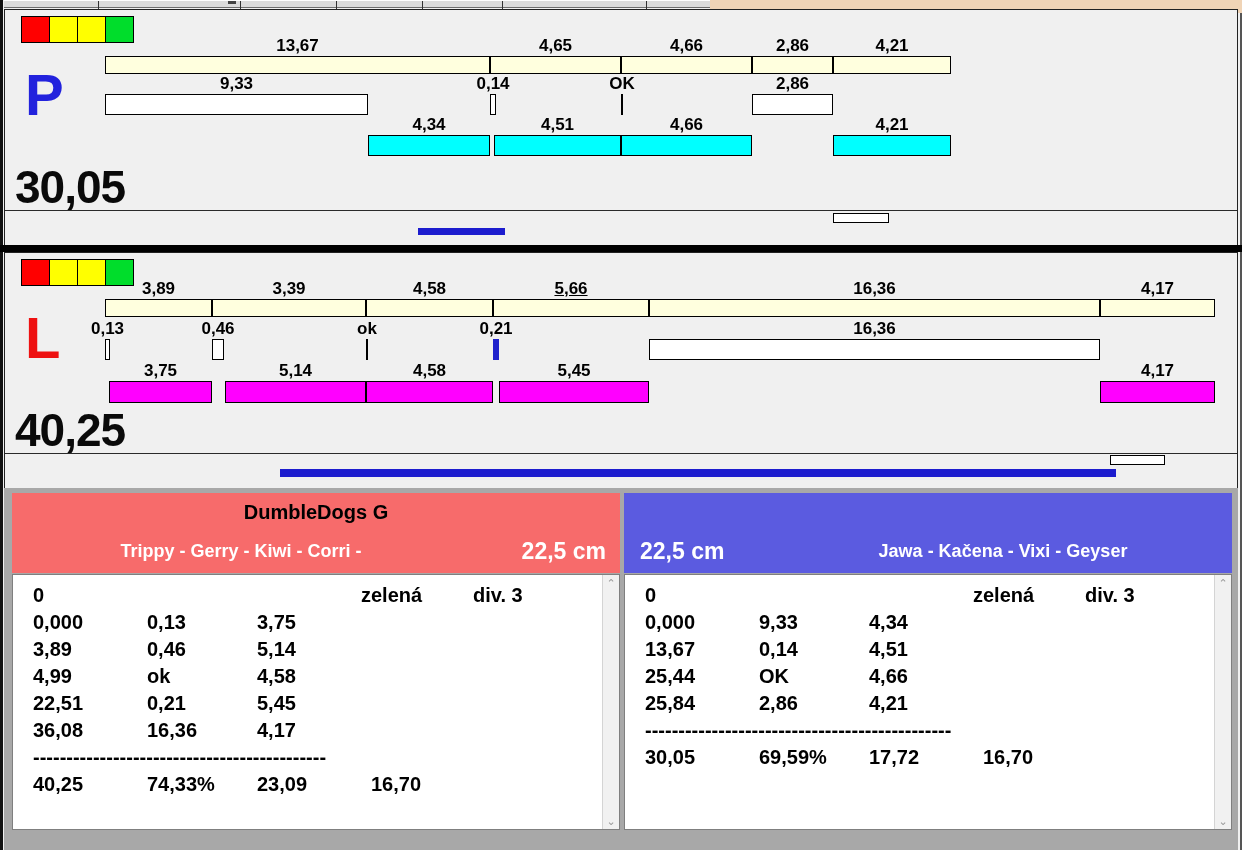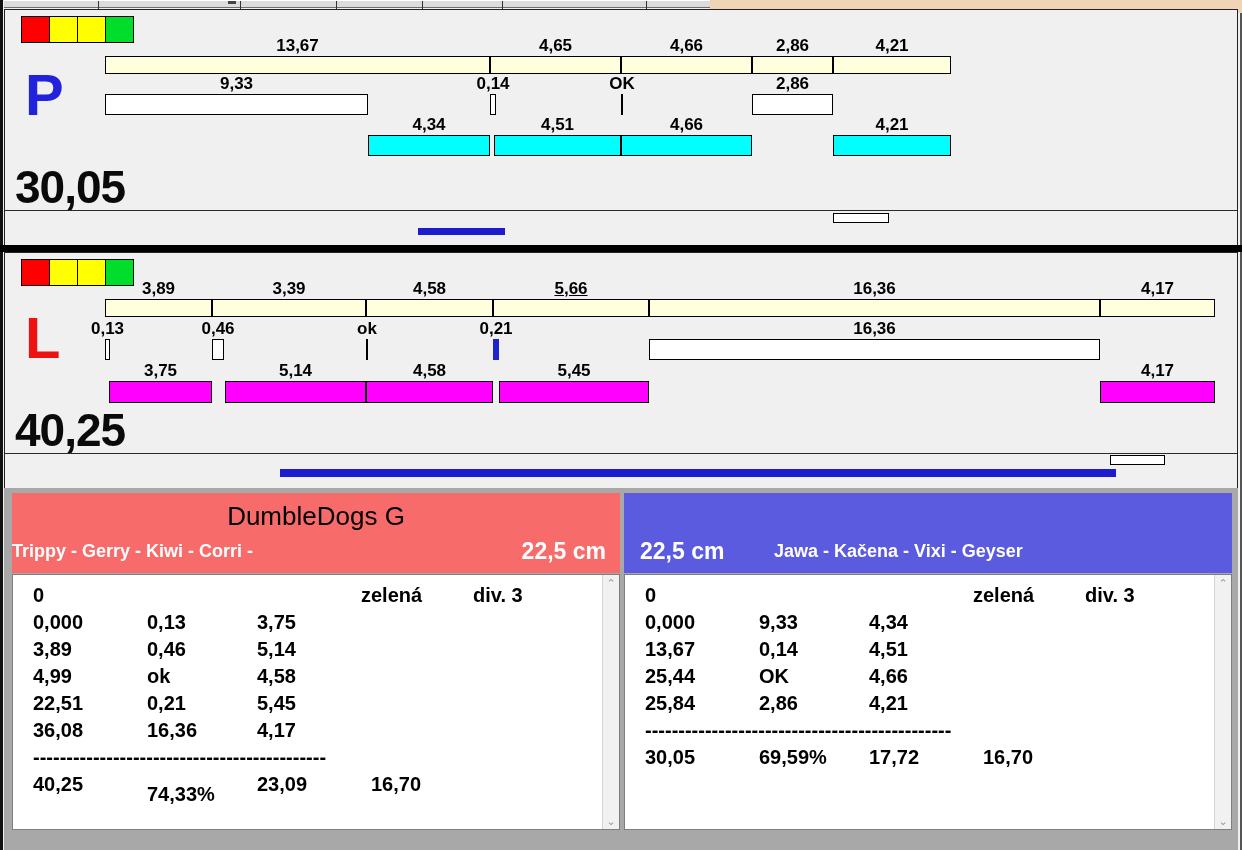--- a/index.html
+++ b/index.html
@@ -29,23 +29,23 @@
   .bar.blue{background:#2022CC;border:none;}
   .bar.dogP{background:#00FFFF;}
   .bar.dogL{background:#FF00FF;}
   .bar.progress{background:#1C1CCE;border:none;}
   .bar.marker{background:#FFFFFF;}
   .hline{position:absolute;left:0;right:0;top:200px;height:1px;background:#2A2A2A;}
   .divider-thick{position:absolute;left:0;top:245px;width:1242px;height:7px;background:#000;}
   
   .bottom{position:absolute;left:4px;top:488px;width:1234px;height:362px;background:#A8A8A8;}
   .team-header{position:absolute;top:5px;height:80px;}
-  .team-name{position:absolute;left:0;right:0;top:8px;text-align:center;font-weight:400;
-             font-size:26px;color:#000;}
-  .team-dogs{position:absolute;left:0;right:0;top:48px;font-weight:bold;
+  .team-name{position:absolute;left:0;right:0;top:8px;text-align:center;font-weight:700;
+             font-size:20px;color:#000;}
+  .team-dogs{position:absolute;left:0;right:0;top:48px;text-align:center;font-weight:bold;
              font-size:18px;color:#FFF;}
   .team-height{position:absolute;top:45px;font-weight:bold;font-size:23px;color:#FFF;}
   .pane{position:absolute;top:86px;height:256px;background:#FFF;border:1px solid #7F7F7F;
         box-sizing:border-box;overflow:hidden;}
   .cell{position:absolute;font-weight:bold;font-size:20px;color:#000;white-space:pre;line-height:1;}
   .scrollbar{position:absolute;right:0;top:0;width:17px;height:100%;background:#F1F1F1;
              border-left:1px solid #D4D4D4;box-sizing:border-box;}
   .scroll-arrow{position:absolute;left:0;width:100%;text-align:center;font-size:11px;color:#9A9A9A;
                 line-height:14px;}
   .datetime{position:absolute;left:490px;top:4px;width:262px;height:41px;background:#FFF;
@@ -186,21 +186,21 @@
           <div class="cell" style="left: 134px; top: 91px;">ok</div>
           <div class="cell" style="left: 244px; top: 91px;">4,58</div>
           <div class="cell" style="left: 20px; top: 118px;">22,51</div>
           <div class="cell" style="left: 134px; top: 118px;">0,21</div>
           <div class="cell" style="left: 244px; top: 118px;">5,45</div>
           <div class="cell" style="left: 20px; top: 145px;">36,08</div>
           <div class="cell" style="left: 134px; top: 145px;">16,36</div>
           <div class="cell" style="left: 244px; top: 145px;">4,17</div>
           <div class="cell" style="left: 20px; top: 172px;">--------------------------------------------</div>
           <div class="cell" style="left: 20px; top: 199px;">40,25</div>
-          <div class="cell" style="left: 134px; top: 209px;">74,33%</div>
+          <div class="cell" style="left: 134px; top: 199px;">74,33%</div>
           <div class="cell" style="left: 244px; top: 199px;">23,09</div>
           <div class="cell" style="left: 358px; top: 199px;">16,70</div>
         </div>
       <div class="scrollbar">
         <div class="scroll-arrow" style="top:1px;">⌃</div>
         <div class="scroll-arrow" style="bottom:1px;">⌄</div>
       </div>
     </div>
 
     <div class="team-header" style="left: 620px; width: 608px; background: rgb(91, 91, 224);">

